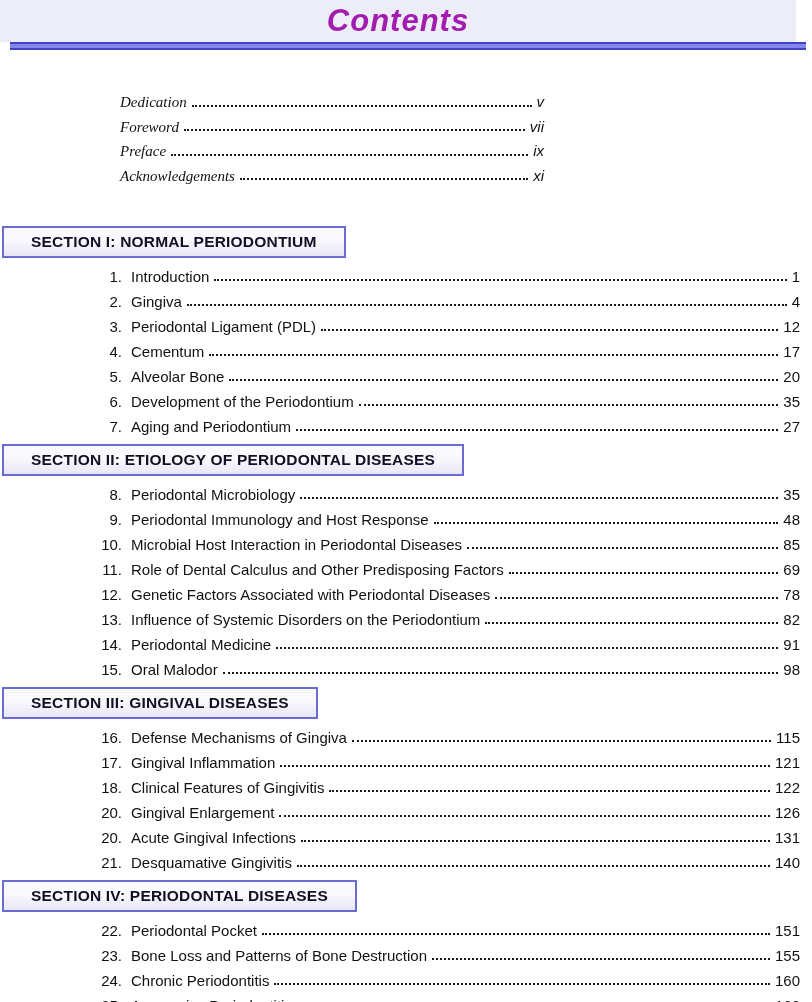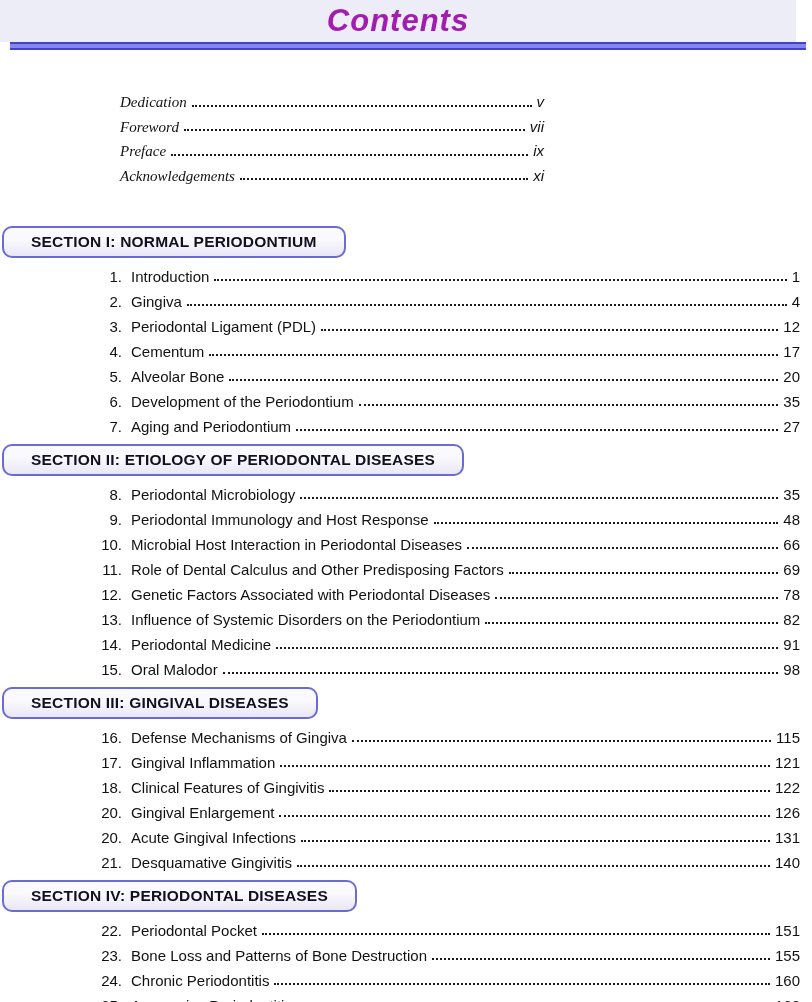--- a/index.html
+++ b/index.html
@@ -57,21 +57,21 @@
   .fm-row .label { flex: none; padding-right: 3px; white-space: nowrap; font-family: Liberation Serif, serif; }
 
   
   .sections { margin: 0; }
   .section-head { margin: 5px 0 6px 0; }
   .section:first-child .section-head { margin-top: 38px; }
   .section-box {
     display: inline-block;
     margin-left: 2px;
     border: 2px solid var(--box-border, #6b6bd4);
-    border-radius: 10px;
+    border-radius: 0;
     background: linear-gradient(to bottom, #faf9fd 40%, var(--box-bg, #e9e7f6));
     padding: 5px 27px 5px 27px;
     font-weight: bold;
     font-size: 15.5px;
     letter-spacing: 0.2px;
     color: var(--heading-text, #101022);
   }
 
   .toc-list {
     list-style: none;
@@ -210,21 +210,21 @@
     <span class="num">9.</span>
     <span class="title">Periodontal Immunology and Host Response</span>
     <span class="dots"></span>
     <span class="pg">48</span>
   </li>
 
   <li class="toc-row">
     <span class="num">10.</span>
     <span class="title">Microbial Host Interaction in Periodontal Diseases</span>
     <span class="dots"></span>
-    <span class="pg">66</span>
+    <span class="pg">85</span>
   </li>
 
   <li class="toc-row">
     <span class="num">11.</span>
     <span class="title">Role of Dental Calculus and Other Predisposing Factors</span>
     <span class="dots"></span>
     <span class="pg">69</span>
   </li>
 
   <li class="toc-row">

